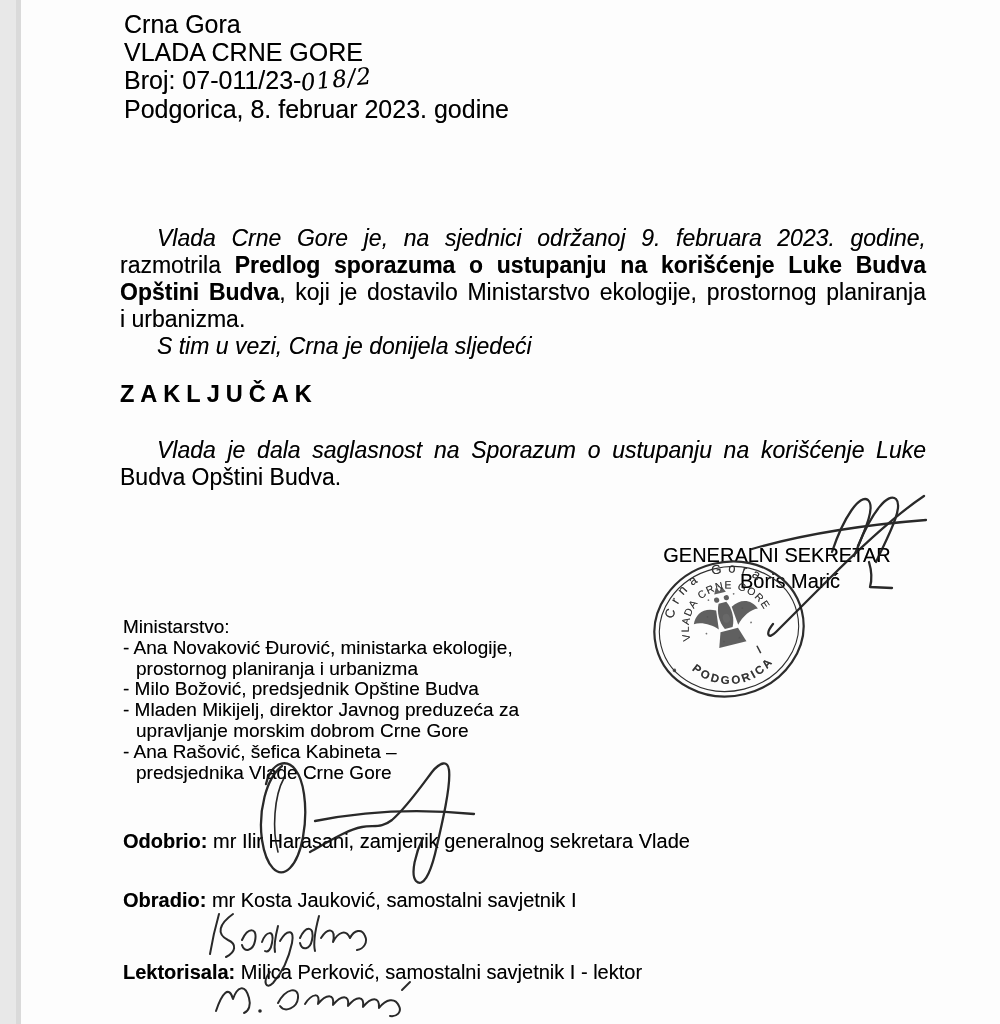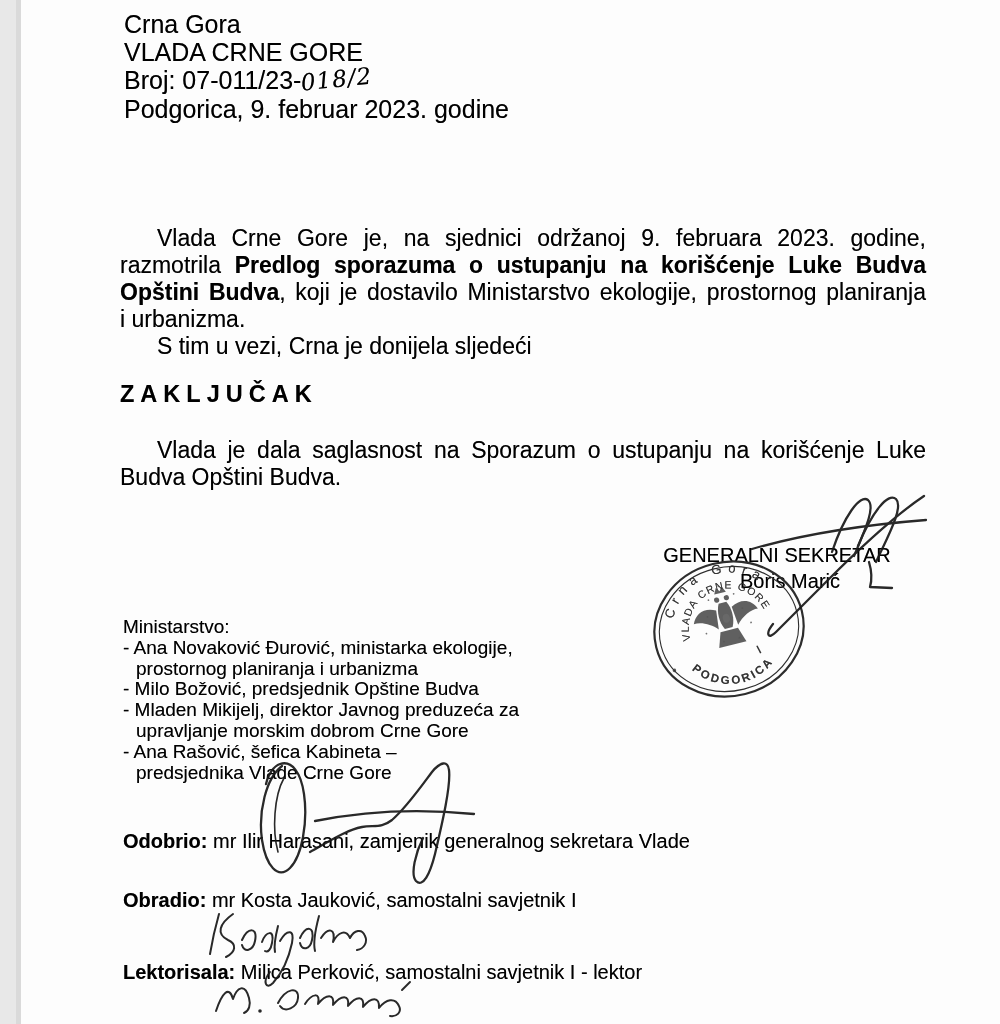--- a/index.html
+++ b/index.html
@@ -15,21 +15,21 @@
 
   .letterhead{position:absolute;left:108px;top:10px;font-size:25px;line-height:28px;white-space:nowrap;}
   .hand{
     display:inline-block;font-family:"DejaVu Serif", serif;font-style:italic;
     font-size:23px;letter-spacing:1px;transform:rotate(-6deg) translateY(-2px);
   }
 
   .body1{position:absolute;left:104px;top:225px;width:806px;font-size:23px;line-height:27px;}
   .body2{position:absolute;left:104px;top:437px;width:806px;font-size:23px;line-height:27px;}
   .jline{text-align:justify;text-align-last:justify;}
-  .ind{text-indent:37px;}
+  .ind{text-indent:37px;font-style:italic;}
   .b{font-weight:bold;}
 
   .heading{position:absolute;left:104px;top:381px;width:806px;text-align:left;
     font-size:23.5px;letter-spacing:6px;font-weight:bold;}
 
   .signatory{position:absolute;left:615px;top:542px;width:292px;text-align:center;
     font-size:20px;line-height:26px;white-space:nowrap;}
   .signatory .name{padding-left:26px;}
 
   .dist{position:absolute;left:107px;top:617px;font-size:19px;line-height:20.8px;white-space:nowrap;}
@@ -42,21 +42,21 @@
 </style>
 </head>
 <body>
 
 <div class="page">
 
   <div class="letterhead">
     <div>Crna Gora</div>
     <div>VLADA CRNE GORE</div>
     <div><span>Broj: 07-011/23-</span><span class="hand">018/2</span></div>
-    <div>Podgorica, 9. februar 2023. godine</div>
+    <div>Podgorica, 8. februar 2023. godine</div>
   </div>
 
   <div class="body1">
     <div class="jline ind">Vlada Crne Gore je, na sjednici održanoj 9. februara 2023. godine,</div>
     <div class="jline"><span>razmotrila </span><span class="b">Predlog sporazuma o ustupanju na korišćenje Luke Budva</span></div>
     <div class="jline"><span class="b">Opštini Budva</span><span>, koji je dostavilo Ministarstvo ekologije, prostornog planiranja</span></div>
     <div>i urbanizma.</div>
     <div class="ind">S tim u vezi, Crna je donijela sljedeći</div>
   </div>
 

